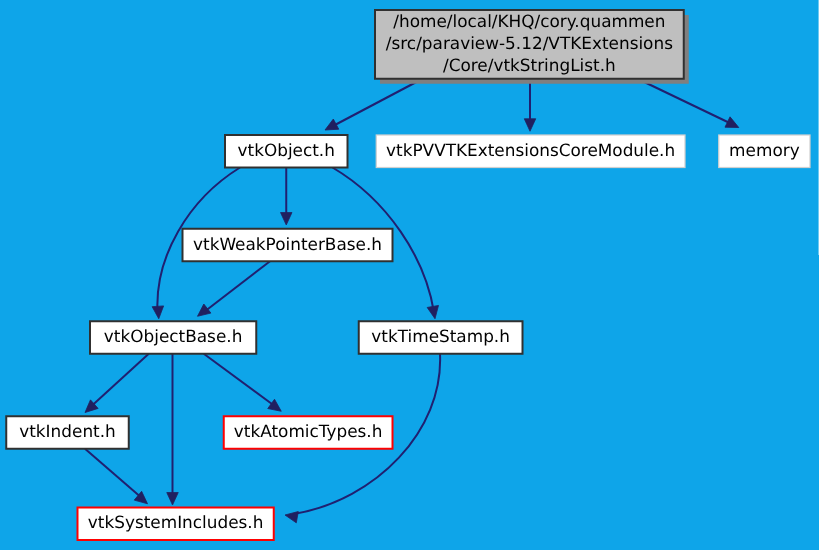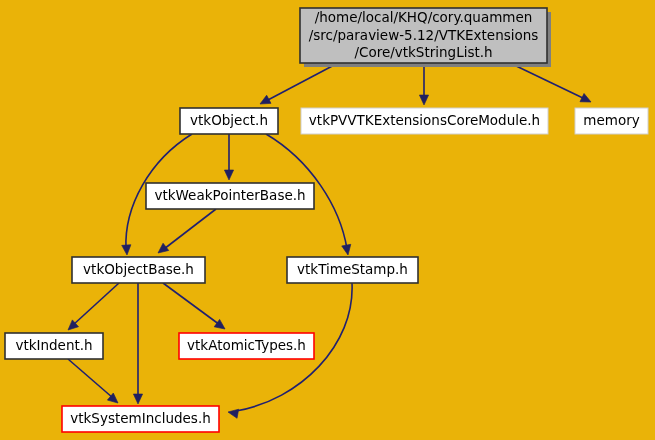--- a/index.html
+++ b/index.html
@@ -4,21 +4,21 @@
 <style>
   html, body {
     margin: 0;
     padding: 0;
     background: #ffffff;
   }
   #canvas {
     position: relative;
     width: 655px;
     height: 440px;
-    background: #eab308;
+    background: #0ea5e9;
     overflow: hidden;
     font-family: "DejaVu Sans", "Liberation Sans", sans-serif;
   }
   svg.graph {
     position: absolute;
     left: 0;
     top: 0;
     width: 655px;
     height: 440px;
   }

